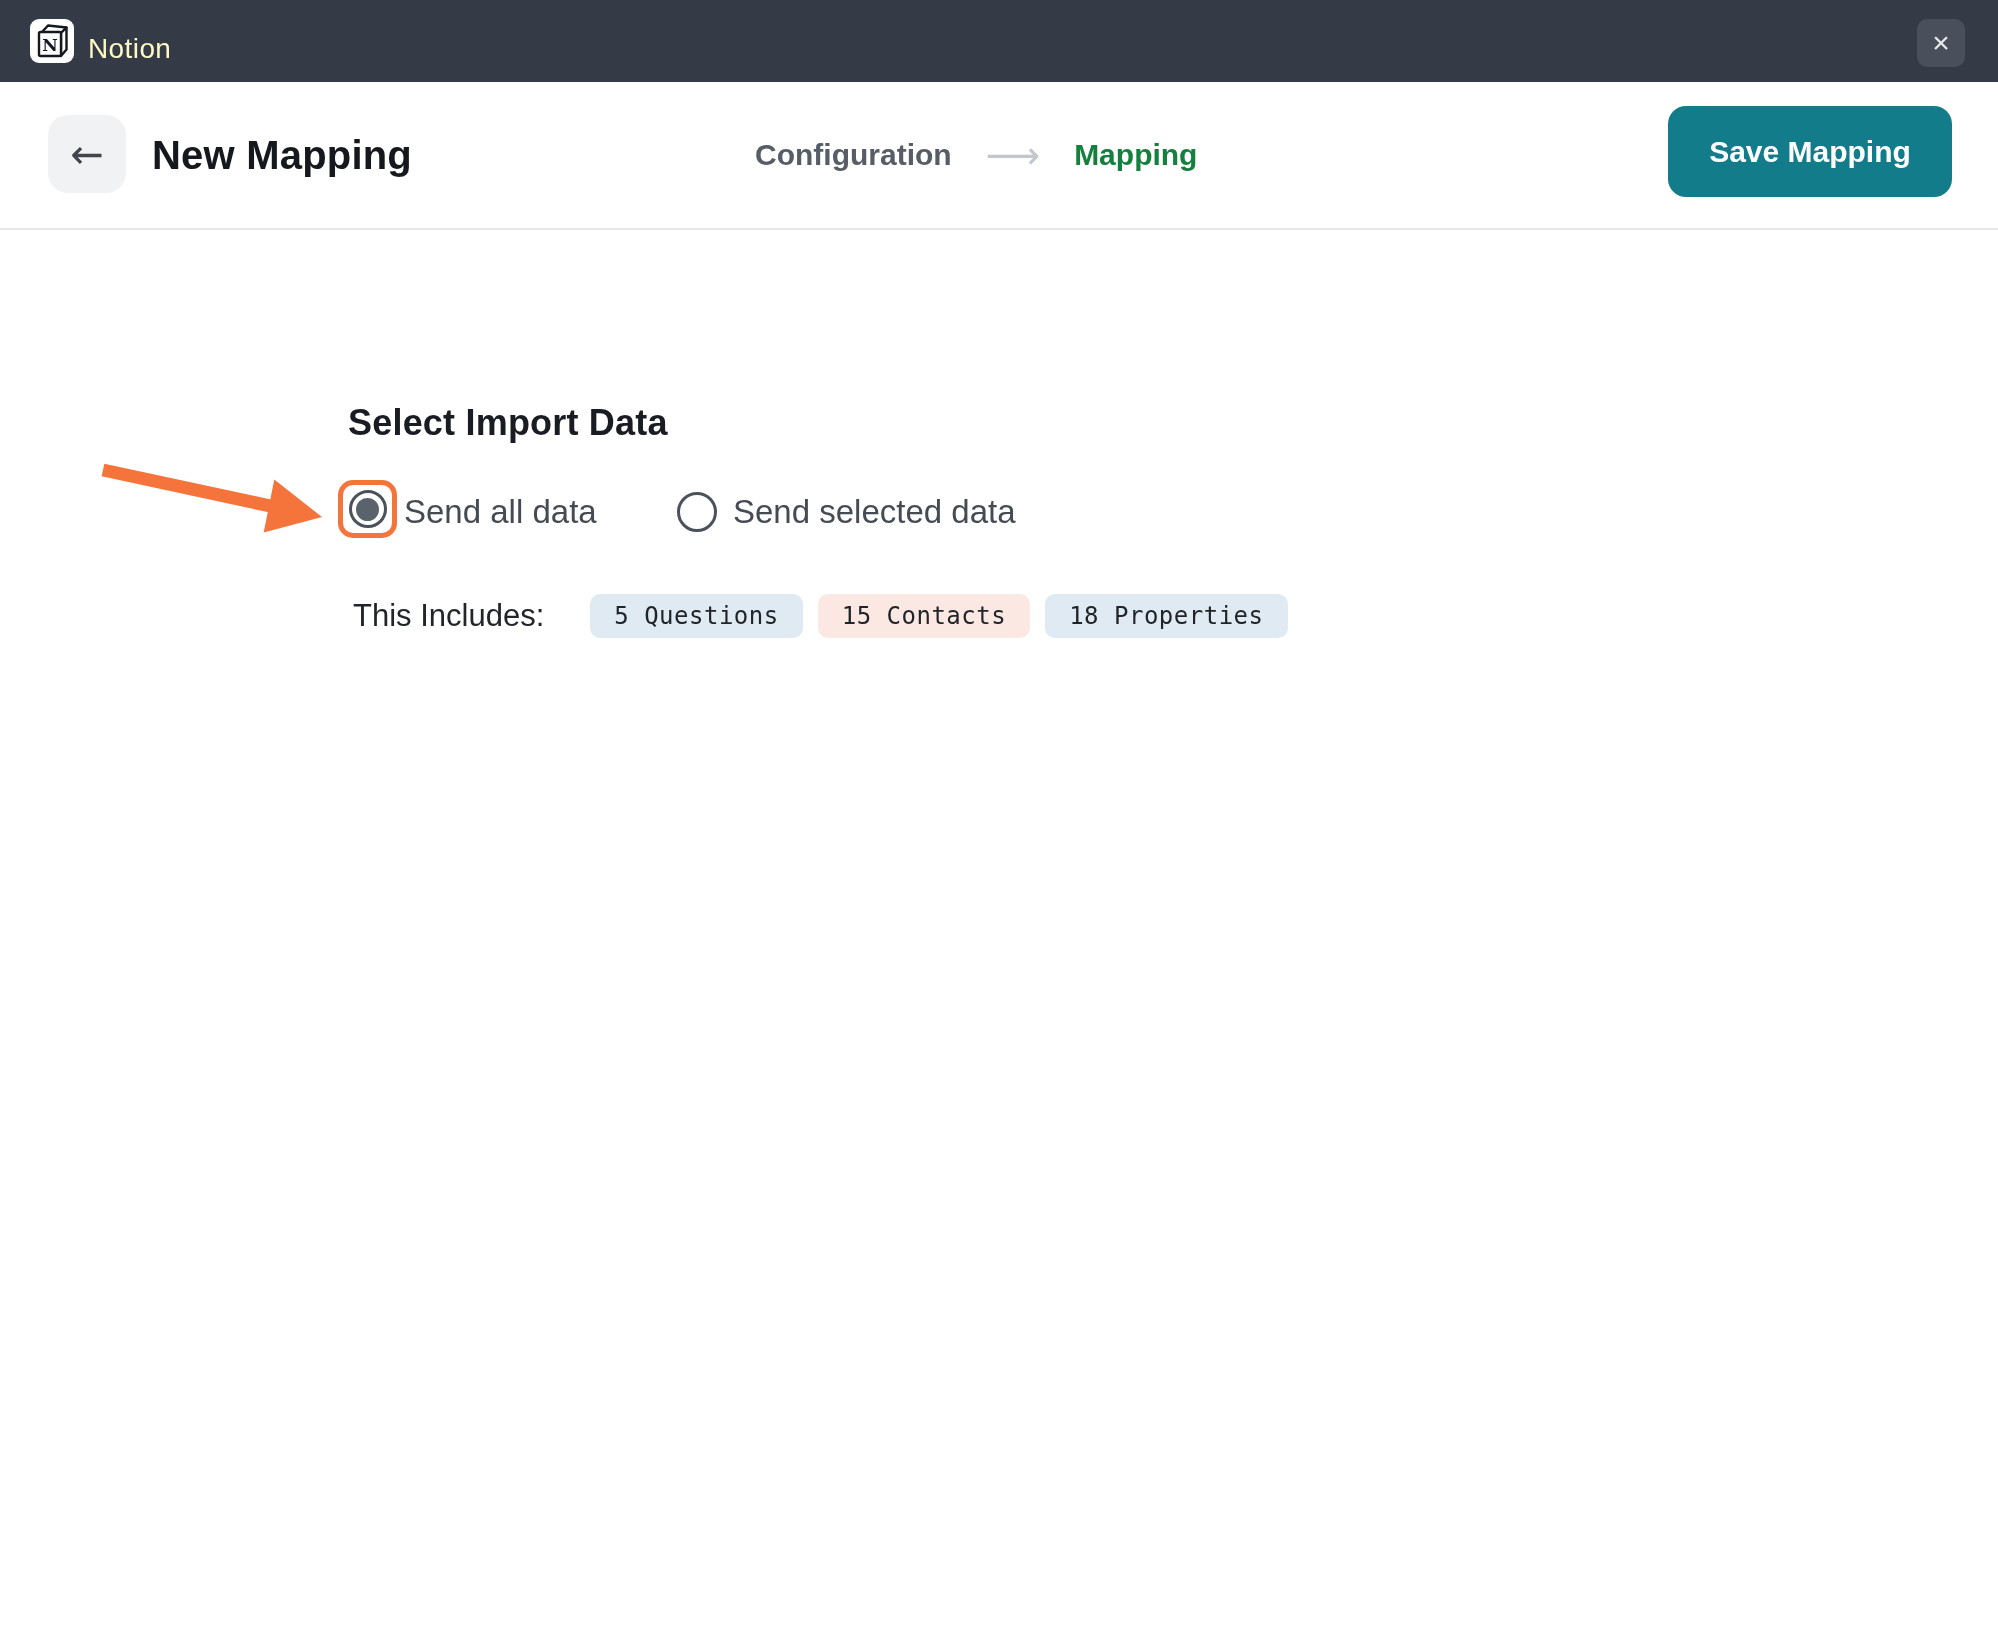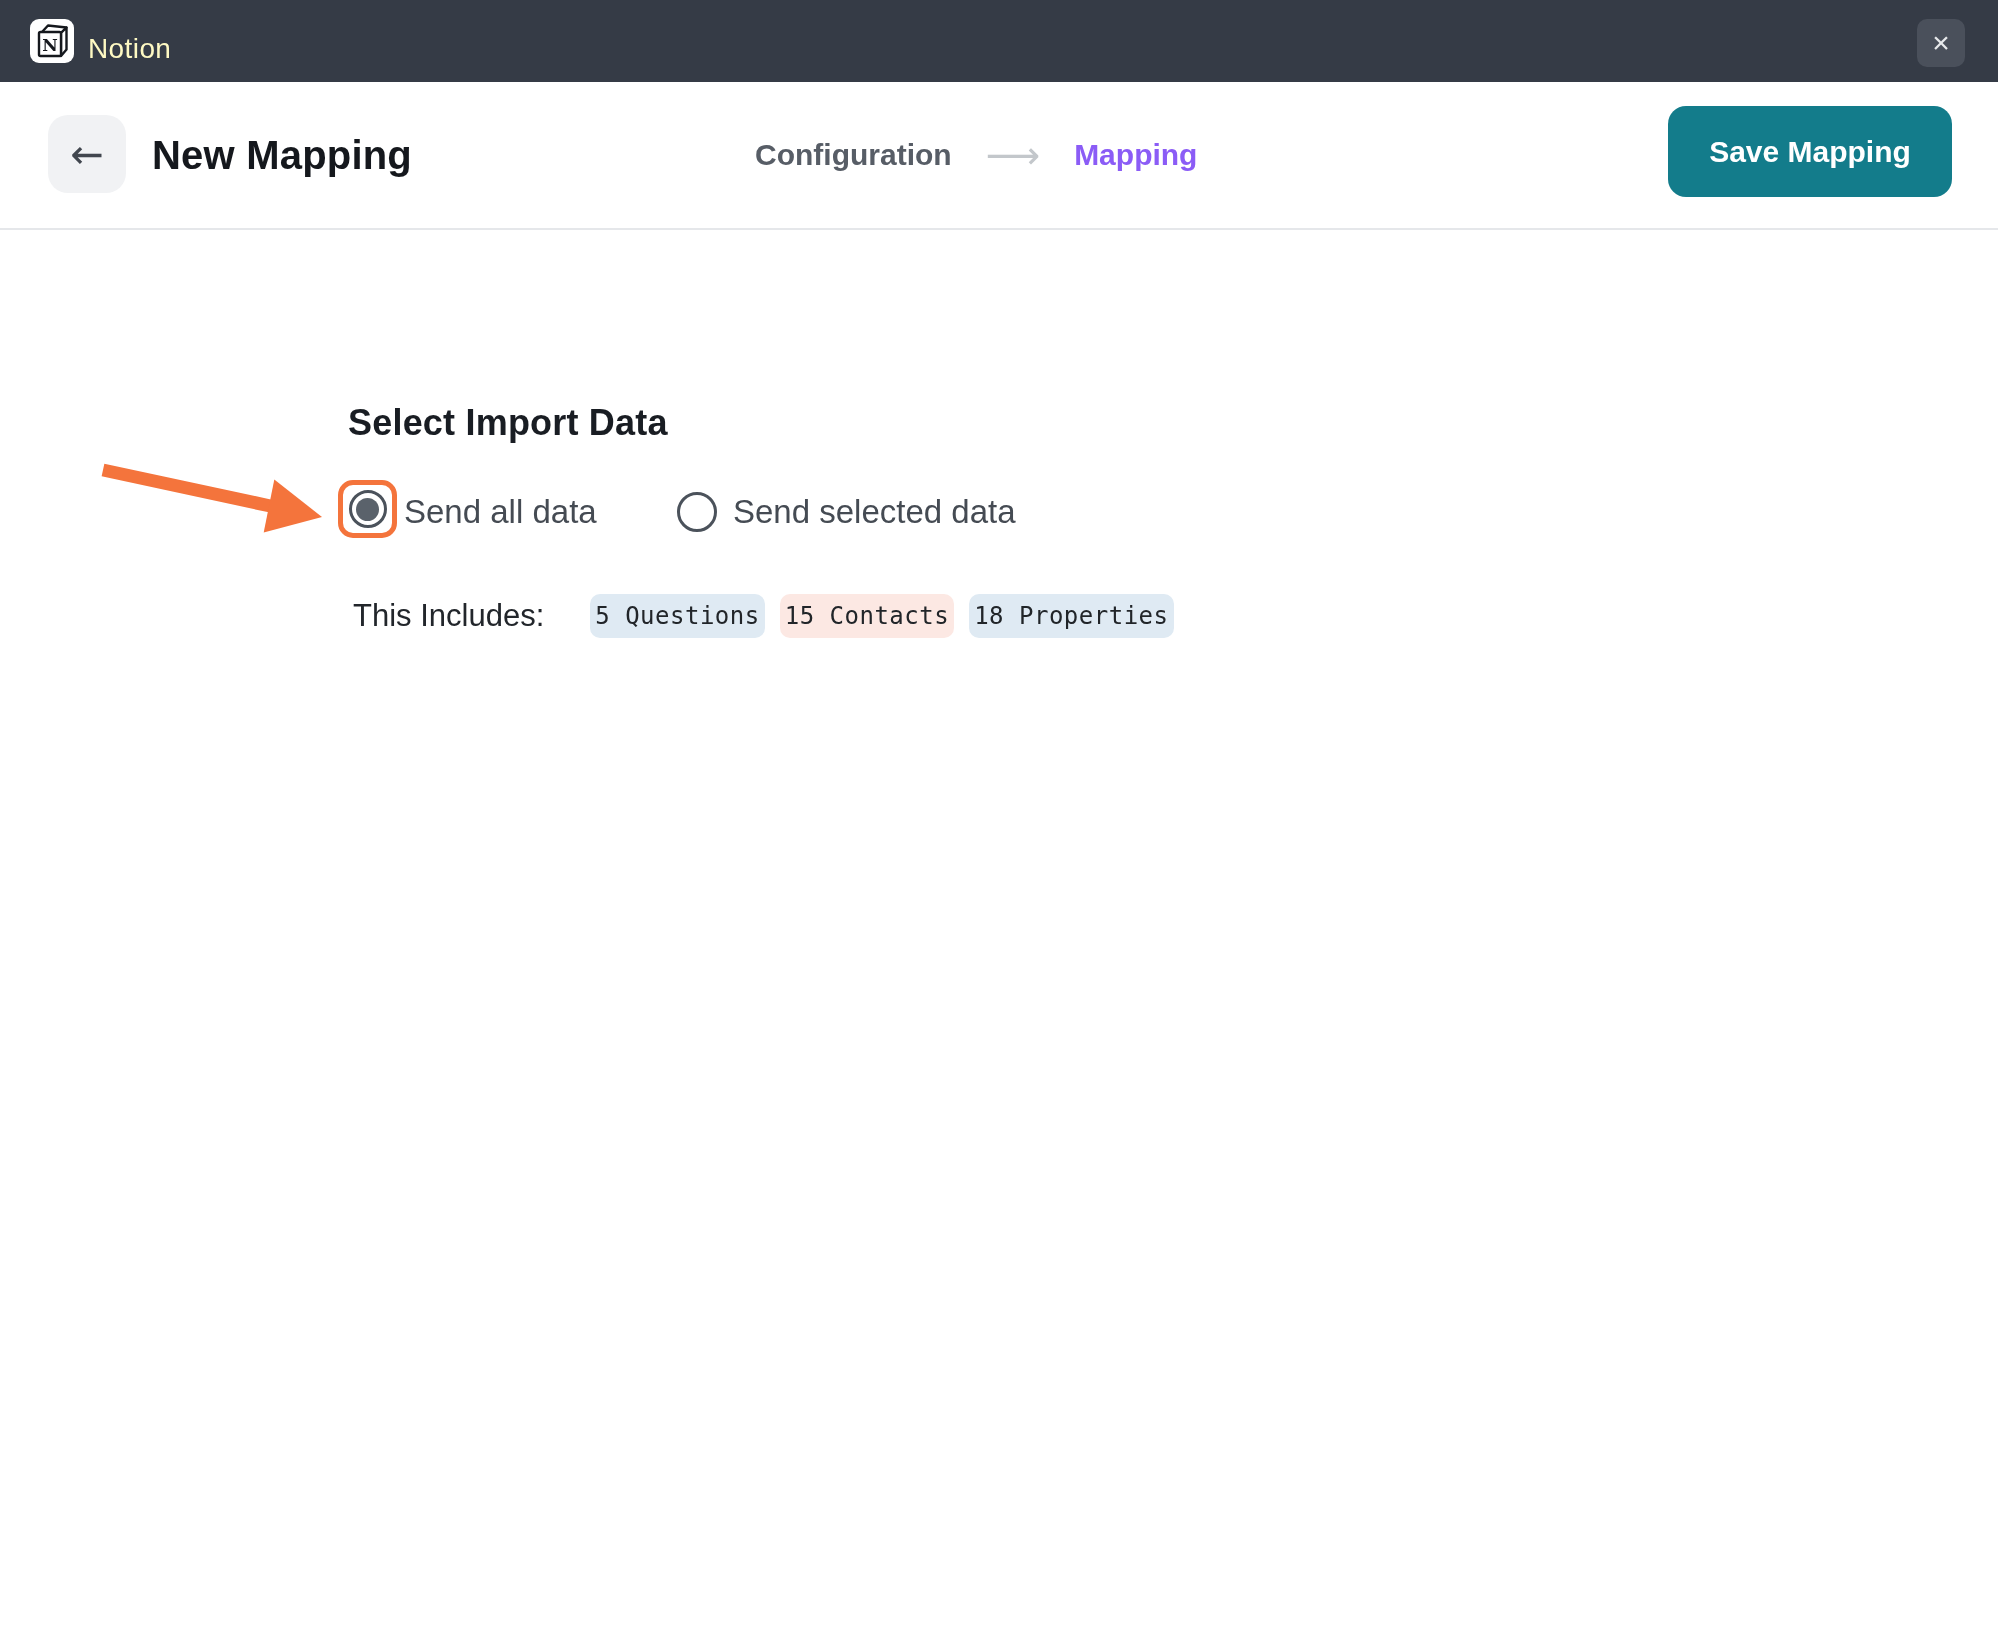--- a/index.html
+++ b/index.html
@@ -30,21 +30,21 @@
     background:#f1f2f4;display:flex;align-items:center;justify-content:center;cursor:pointer;
   }
   .back-glyph{font-size:40px;color:#41464e;line-height:1;font-family:"DejaVu Sans", sans-serif;}
   .page-title{
     position:absolute;left:152px;top:0;height:146px;display:flex;align-items:center;
     font-size:40px;font-weight:bold;color:#15181d;letter-spacing:.2px;
   }
   .steps{position:absolute;left:755px;top:0;height:146px;display:flex;align-items:center;gap:34px;}
   .step-done{font-size:30px;font-weight:bold;color:#575d66;cursor:pointer;}
   .step-arrow{font-size:38px;color:#c3c7cb;line-height:1;font-family:"DejaVu Sans", sans-serif;}
-  .step-active{font-size:30px;font-weight:bold;color:#8b5cf6;}
+  .step-active{font-size:30px;font-weight:bold;color:#15803d;}
   .save-btn{
     position:absolute;left:1668px;top:24px;width:284px;height:91px;border:none;border-radius:18px;
     background:#137c8b;color:#ffffff;font-size:30px;font-weight:bold;cursor:pointer;
     display:flex;align-items:center;justify-content:center;font-family:inherit;
   }
   
   .section-heading{
     position:absolute;left:348px;top:372px;font-size:36px;font-weight:bold;color:#191d23;
     letter-spacing:.2px;
   }
@@ -62,21 +62,21 @@
   .radio-unselected{
     position:absolute;left:677px;top:492px;width:40px;height:40px;box-sizing:border-box;
     border:3px solid #4b525b;border-radius:50%;background:#ffffff;cursor:pointer;
   }
   .radio-label{position:absolute;font-size:33px;color:#454b53;line-height:40px;cursor:pointer;}
   .label-all{left:404px;top:492px;}
   .label-selected{left:733px;top:492px;}
   .includes-row{position:absolute;left:353px;top:594px;height:44px;display:flex;align-items:center;}
   .includes-label{font-size:31px;color:#22262b;margin-right:46px;}
   .badge{
-    height:44px;line-height:44px;padding:0 5px;border-radius:10px;margin-right:15px;
+    height:44px;line-height:44px;padding:0 24px;border-radius:10px;margin-right:15px;
     font-family:"DejaVu Sans Mono", monospace;font-size:24px;color:#212529;letter-spacing:.5px;
     white-space:nowrap;
   }
   .badge-blue{background:#dfeaf3;}
   .badge-pink{background:#fce8e3;}
 </style>
 </head>
 <body>
 
 <div class="topbar">

